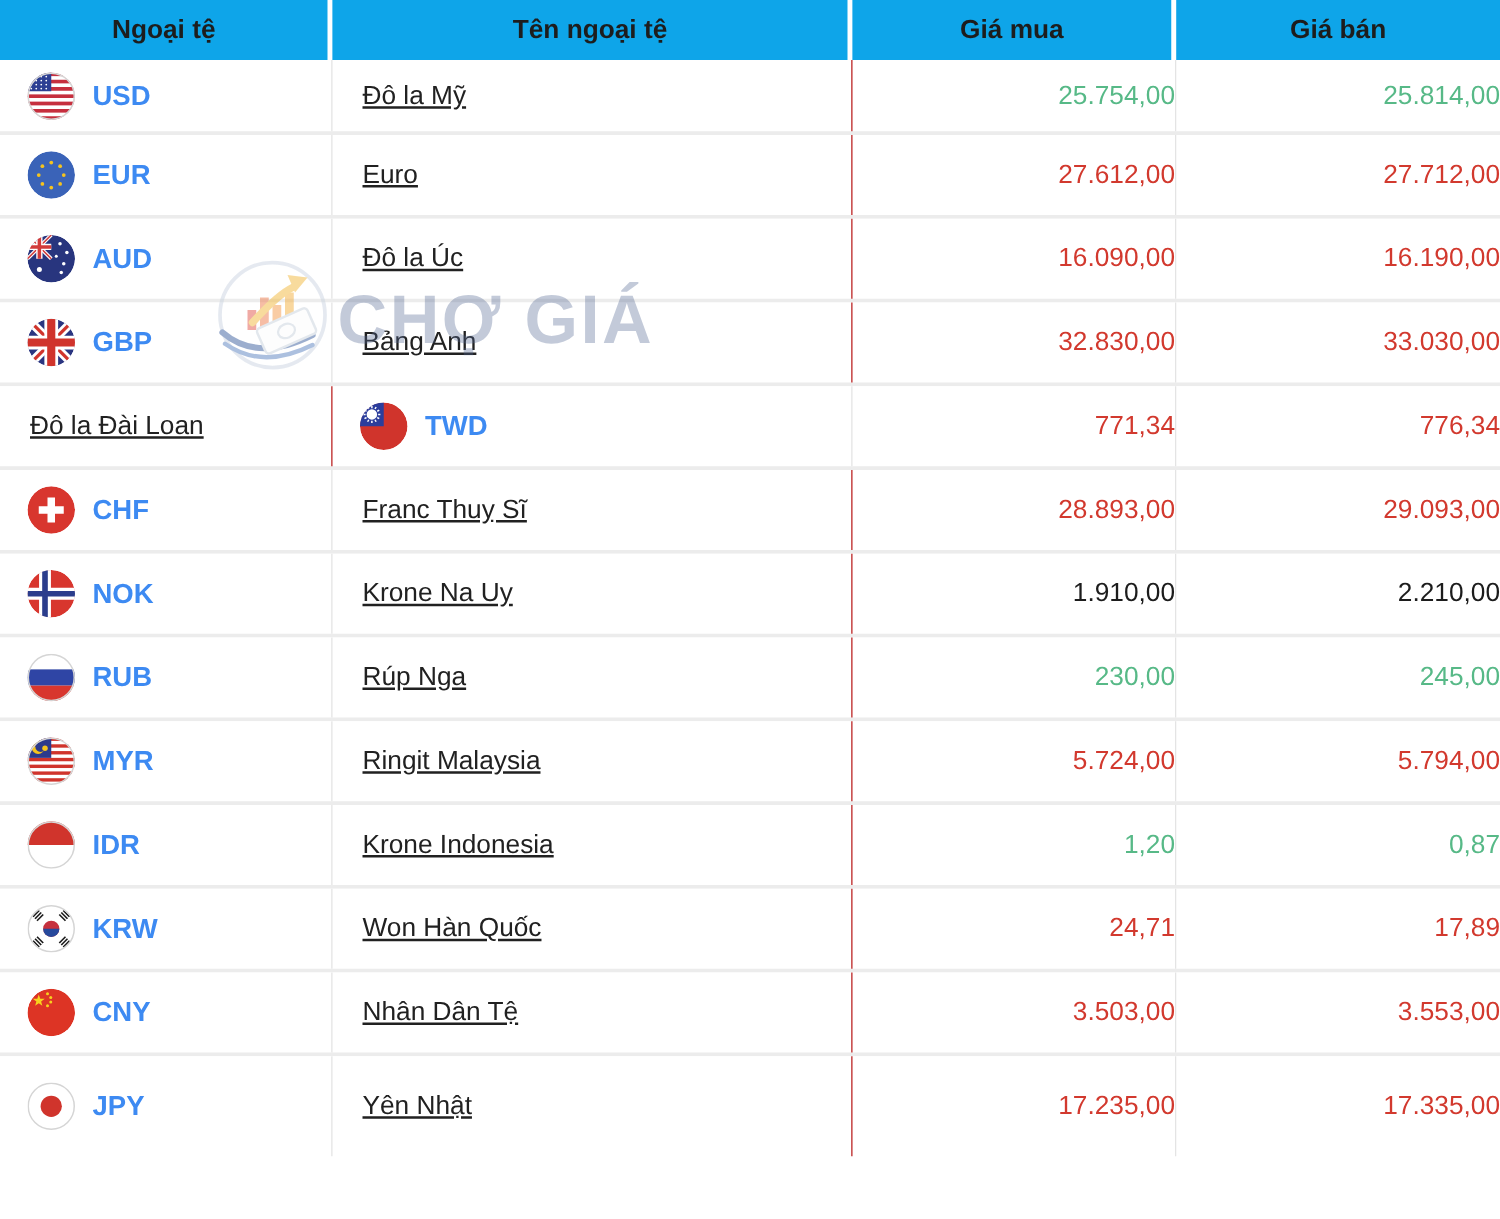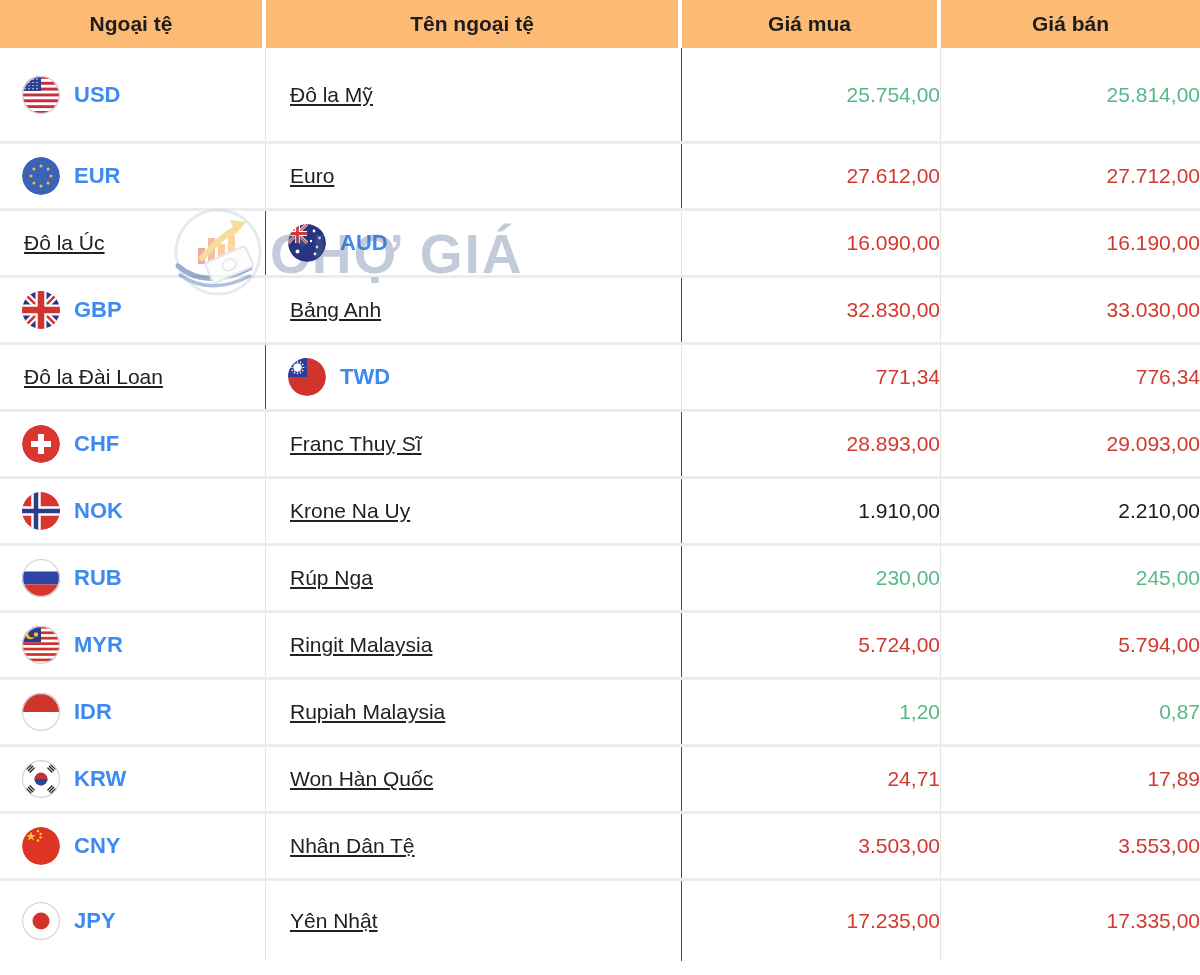--- a/index.html
+++ b/index.html
@@ -3,30 +3,30 @@
 <meta charset="utf-8">
 <style>
   html,body{margin:0;padding:0;}
   body{
     width:1200px;height:975px;overflow:hidden;background:#fff;
     font-family:"Liberation Sans",sans-serif;position:relative;
   }
   .table{width:1200px;}
   .header{display:grid;grid-template-columns:266px 416px 259px 259px;height:48px;}
   .hcell{
-    background:#fdba74;display:flex;align-items:center;justify-content:center;
+    background:#0ea5e9;display:flex;align-items:center;justify-content:center;
     font-weight:bold;font-size:21px;color:#1d1d1d;
     border-right:4px solid #fff;box-sizing:border-box;
   }
   .hcell:last-child{border-right:none;}
   .row{
     display:grid;grid-template-columns:266px 416px 259px 259px;
     height:67px;border-bottom:3px solid #ececec;box-sizing:border-box;background:#fff;
   }
-  .row:first-child{height:96px;}
+  .row:first-child{height:60px;}
   .row:last-child{border-bottom:none;height:80px;}
   .cell{display:flex;align-items:center;font-size:21px;color:#212121;box-sizing:border-box;}
   .c-code{padding-left:22px;gap:14px;border-right:1px solid #e4e4e4;}
   .code{font-weight:bold;font-size:22px;color:var(--code-blue,#3d8af2);cursor:pointer;}
   .c-name{padding-left:24px;border-right:1px solid #b91c1c;text-decoration:underline;}
   .num{justify-content:flex-end;}
   .c-buy{border-right:1px solid #e4e4e4;}
   .up{color:var(--up,#57b987);}
   .down{color:var(--down,#d2392e);}
   .neutral{color:var(--neutral,#1c1c1c);}
@@ -120,21 +120,20 @@
             </svg>
           </span>
       <span class="code">EUR</span>
     </div>
     <div class="cell c-name">Euro</div>
     <div class="cell c-buy num down">27.612,00</div>
     <div class="cell c-sell num down">27.712,00</div>
   </div>
 
   <div class="row">
-    <div class="cell c-name">Đô la Úc</div>
     <div class="cell c-code">
       <span class="flag">
             <svg width="38" height="38" viewBox="0 0 38 38">
               <defs>
                 <clipPath id="cau">
                   <circle cx="19" cy="19" r="19"></circle>
                 </clipPath>
               </defs>
               <g clip-path="url(#cau)">
                 <circle cx="19" cy="19" r="19" fill="#28357e"></circle>
@@ -158,20 +157,21 @@
                 <circle cx="26" cy="7" r="1.4" fill="#fff"></circle>
                 <circle cx="31.5" cy="14" r="1.4" fill="#fff"></circle>
                 <circle cx="29" cy="23" r="1.4" fill="#fff"></circle>
                 <circle cx="23" cy="17" r="1.2" fill="#fff"></circle>
                 <circle cx="27" cy="30" r="1.4" fill="#fff"></circle>
               </g>
             </svg>
           </span>
       <span class="code">AUD</span>
     </div>
+    <div class="cell c-name">Đô la Úc</div>
     <div class="cell c-buy num down">16.090,00</div>
     <div class="cell c-sell num down">16.190,00</div>
   </div>
 
   <div class="row">
     <div class="cell c-code">
       <span class="flag">
             <svg width="38" height="38" viewBox="0 0 38 38">
               <defs>
                 <clipPath id="cgb">
@@ -363,21 +363,21 @@
               </defs>
               <g clip-path="url(#cid)">
                 <circle cx="19" cy="19" r="19" fill="#fff"></circle>
                 <rect x="0" y="0" width="38" height="19" fill="#d0342c"></rect>
               </g>
               <circle cx="19" cy="19" r="18.4" fill="none" stroke="#d5d5d5" stroke-width="1.2"></circle>
             </svg>
           </span>
       <span class="code">IDR</span>
     </div>
-    <div class="cell c-name">Rupiah Malaysia</div>
+    <div class="cell c-name">Krone Indonesia</div>
     <div class="cell c-buy num up">1,20</div>
     <div class="cell c-sell num up">0,87</div>
   </div>
 
   <div class="row">
     <div class="cell c-code">
       <span class="flag">
             <svg width="38" height="38" viewBox="0 0 38 38">
               <defs>
                 <clipPath id="ckr">

